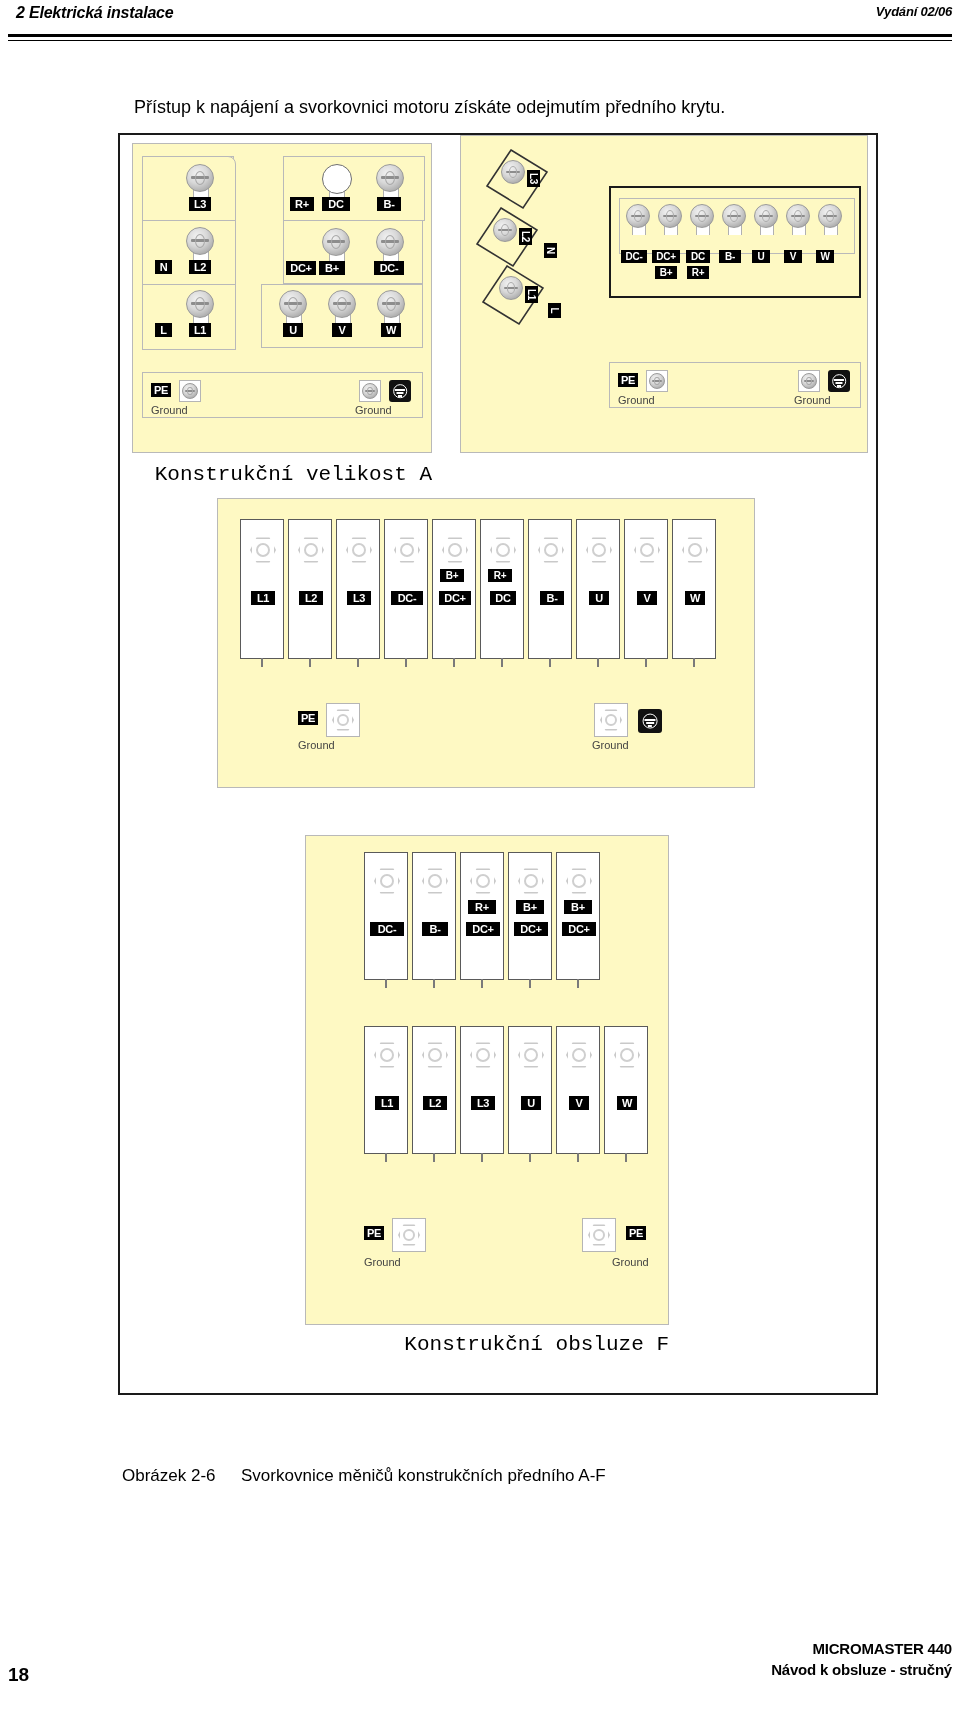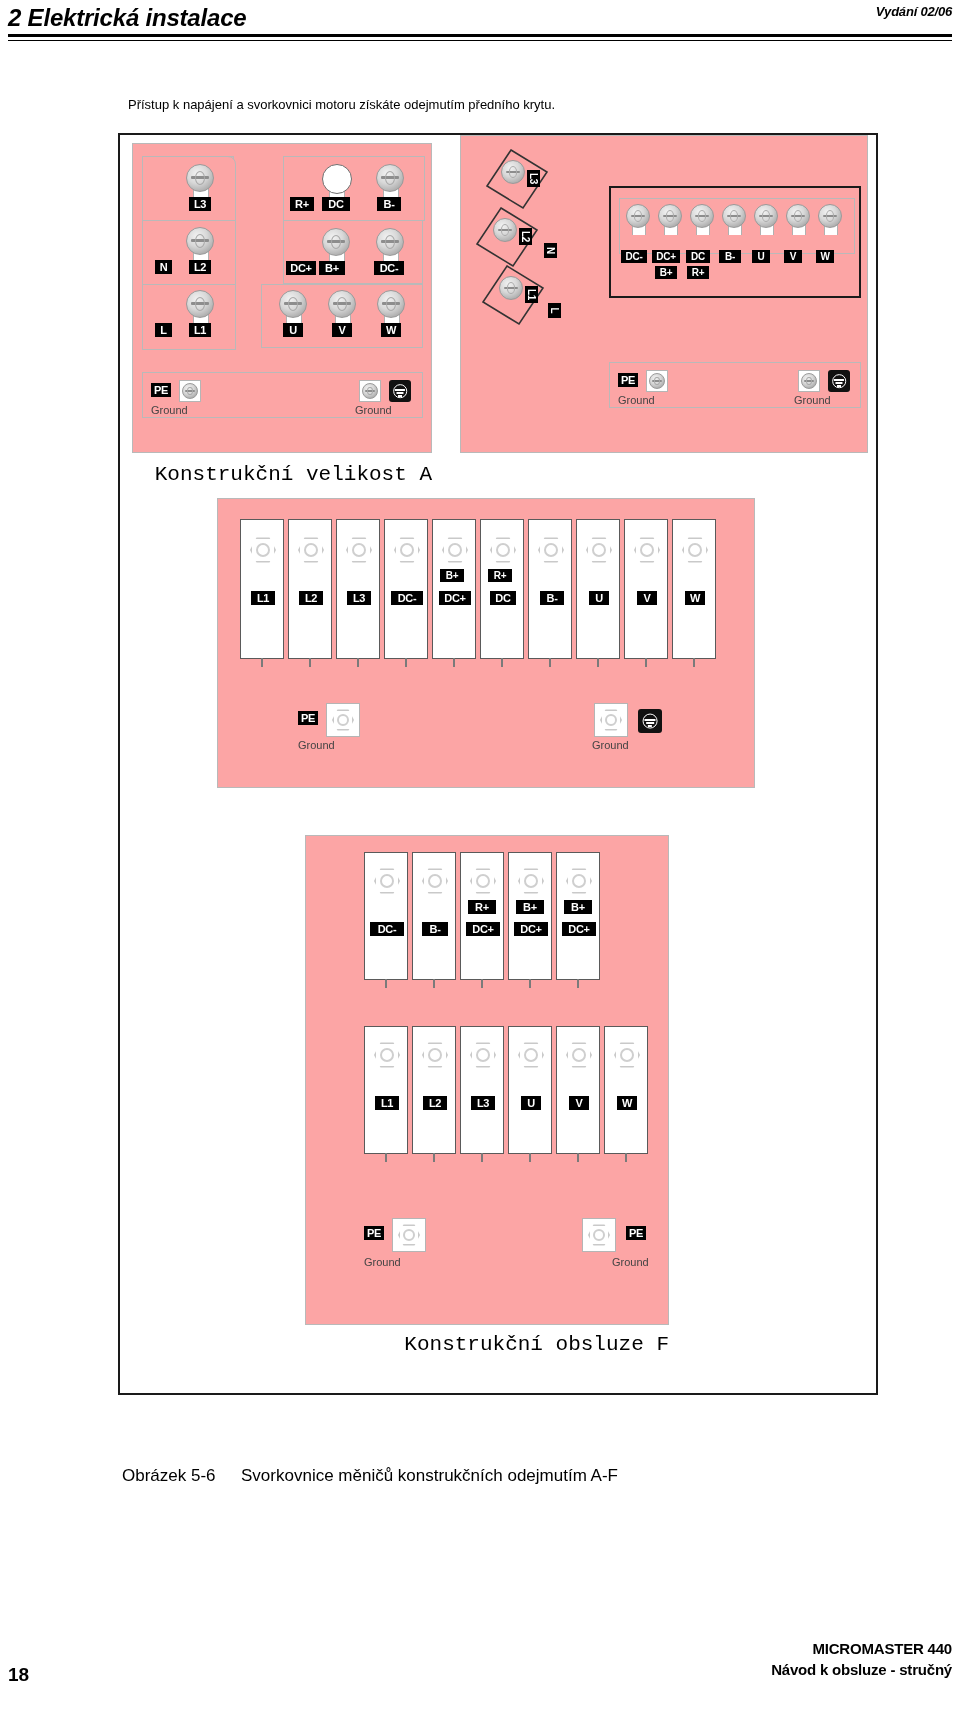--- a/index.html
+++ b/index.html
@@ -2,38 +2,38 @@
 <html><head>
 <meta charset="utf-8">
 <style>
   html,body{margin:0;padding:0;background:#fff;}
   body{width:960px;height:1719px;position:relative;
        font-family:"Liberation Sans","DejaVu Sans",sans-serif;color:#000;
        -webkit-font-smoothing:none;}
 
   
   #page-header{position:absolute;left:8px;top:4px;width:944px;height:34px;}
-  #page-header .hdr-left{position:absolute;left:0;top:0;font-size:24px;
+  #page-header .hdr-left{position:absolute;left:8px;top:0;font-size:16px;
        font-weight:bold;font-style:italic;letter-spacing:-0.2px;white-space:nowrap;}
   #page-header .hdr-right{position:absolute;right:0;top:0;font-size:13px;
        font-weight:bold;font-style:italic;letter-spacing:-0.2px;white-space:nowrap;}
   #header-rule{position:absolute;left:8px;top:34px;width:944px;height:0;
        border-top:3px solid #000;border-bottom:1px solid #000;height:3px;box-sizing:content-box;}
 
   
-  #intro-text{position:absolute;left:128px;top:97px;font-size:13px;white-space:nowrap;}
+  #intro-text{position:absolute;left:134px;top:97px;font-size:18px;white-space:nowrap;}
 
   
   #figure-block{position:absolute;left:118px;top:133px;width:760px;height:1262px;
        border:2px solid #1a1a1a;box-sizing:border-box;background:#fff;}
 
   .cap{position:absolute;font-size:21px;text-align:right;white-space:nowrap;font-family:Liberation Mono, monospace;}
 
   
-  .panel{position:absolute;box-sizing:border-box;background:#fca5a5;}
+  .panel{position:absolute;box-sizing:border-box;background:#fef9c3;}
   .panel.thin{border:1px solid #b9b9b9;}
   .panel.thick{border:2px solid #1a1a1a;}
 
   
   .lbl{position:absolute;background:#000;color:#fff;font-size:11px;font-weight:bold;
        line-height:14px;height:14px;padding:0 2px;text-align:center;box-sizing:border-box;
        letter-spacing:-0.3px;}
   .lbl.sm{font-size:10px;line-height:13px;height:13px;}
 
   
@@ -472,22 +472,22 @@
       <div class="lbl" style="left:262px;top:12px;width:20px;">PE</div>
       <div class="ground-word" style="left:0px;top:42px;">Ground</div>
       <div class="ground-word" style="left:248px;top:42px;">Ground</div>
     </div>
   </div>
   <div class="cap" style="left:185px;top:1198px;width:364px;">Konstrukční obsluze F</div>
 
 </div>
 
 <div id="figure-caption">
-  <span class="num">Obrázek 5-6</span>
+  <span class="num">Obrázek 2-6</span>
   <span class="sep"></span>
-  <span>Svorkovnice měničů konstrukčních odejmutím A-F</span>
+  <span>Svorkovnice měničů konstrukčních předního A-F</span>
 </div>
 
 <div id="page-number">18</div>
 <div id="footer-right">
   <div class="f1">MICROMASTER 440</div>
   <div class="f2">Návod k obsluze - stručný</div>
 </div>
 
 </body></html>

